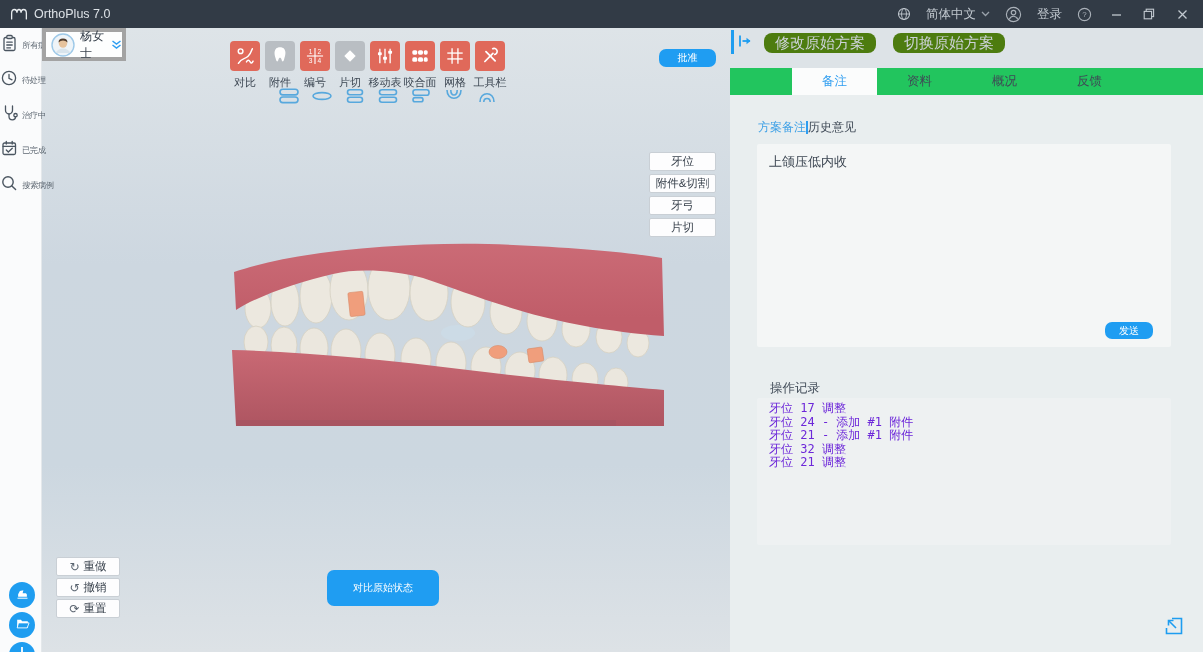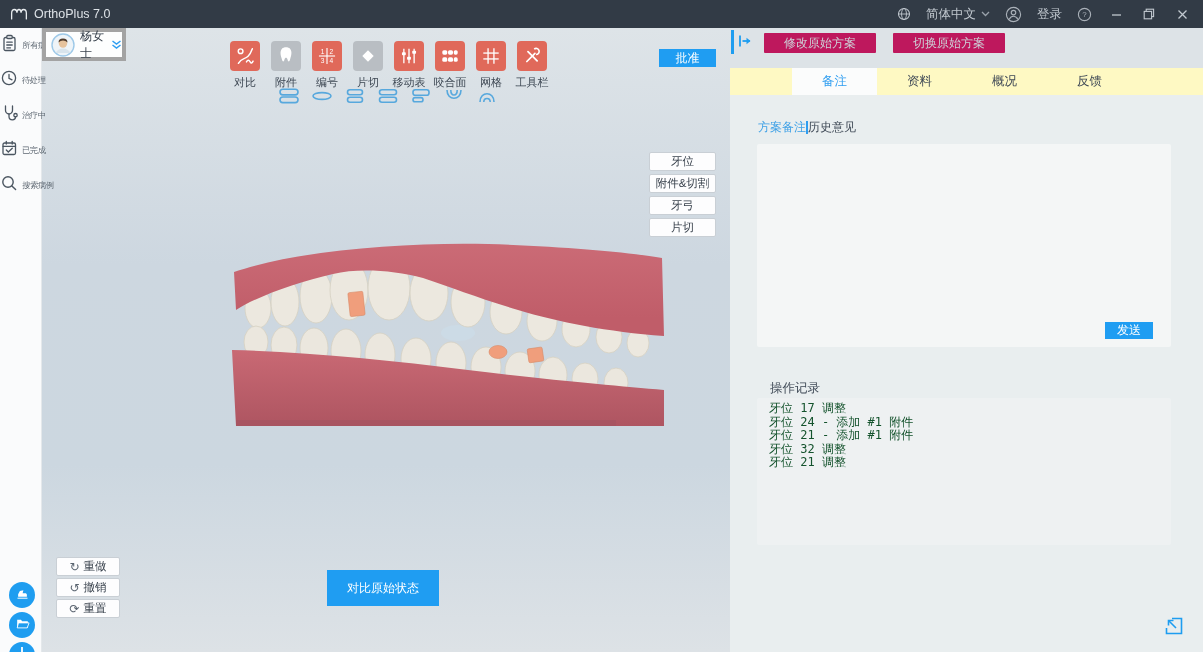--- a/index.html
+++ b/index.html
@@ -19,60 +19,60 @@
   .side-label { font-size:9px; color:#5f6973; letter-spacing:-0.5px; white-space:nowrap; transform:scale(.92); }
   #fabs { position:absolute; left:9px; top:554px; display:flex; flex-direction:column; gap:4px; }
   .fab { width:26px; height:26px; border-radius:50%; background:#1e9df0; display:flex; align-items:center; justify-content:center; color:#fff; cursor:pointer; }
 
   
   #canvas { left:42px; top:28px; width:688px; height:624px;
     background:linear-gradient(180deg,#dee4e8 0%,#cdd7e0 38%,#ccd7e0 70%,#dde2e6 100%); }
   #patient-chip { left:42px; top:28px; width:84px; height:33px; background:#fdfefe; border:4px solid #a3a3a3; display:flex; align-items:center; gap:5px; padding-left:5px; z-index:45; cursor:pointer; }
   #patient-chip .pname { font-size:12px; color:#3a434e; }
 
-  #main-toolbar { position:absolute; left:186px; top:13px; display:flex; gap:7px; }
+  #main-toolbar { position:absolute; left:186px; top:13px; display:flex; gap:1px; }
   .tool { width:34px; display:flex; flex-direction:column; align-items:center; gap:4px; cursor:pointer; }
   .tool-sq { width:30px; height:30px; border-radius:4px; display:flex; align-items:center; justify-content:center; }
   .tool-sq.on { background:#e0695a; }
   .tool-sq.off { background:#b9bec3; }
   .tool-label { font-size:11px; color:#3c4652; white-space:nowrap; }
 
   #view-row { position:absolute; left:235px; top:60px; display:flex; gap:9px; align-items:center; }
   .view-ic { width:24px; height:16px; cursor:pointer; display:flex; align-items:center; justify-content:center; }
 
-  .blue-btn { background:#1f9df2; color:#fff; border:none; border-radius:0; font-size:12px; display:flex; align-items:center; justify-content:center; cursor:pointer; font-family:inherit; }
+  .blue-btn { background:#1f9df2; color:#fff; border:none; border-radius:7px; font-size:10px; display:flex; align-items:center; justify-content:center; cursor:pointer; font-family:inherit; }
   #approve-btn { position:absolute; left:617px; top:21px; width:57px; height:18px; }
   #compare-btn { position:absolute; left:285px; top:542px; width:112px; height:36px; }
 
   #overlay-col { position:absolute; left:607px; top:124px; display:flex; flex-direction:column; gap:3px; }
   .white-btn { width:67px; height:19px; background:#fdfdfe; border:1px solid #c9cfd5; border-radius:2px; font-size:11.5px; color:#39424d; display:flex; align-items:center; justify-content:center; gap:4px; cursor:pointer; font-family:inherit; }
 
   #history-col { position:absolute; left:14px; top:529px; display:flex; flex-direction:column; gap:2px; }
   .hist-btn { width:64px; height:19px; }
   .hist-ic { color:#5a6470; font-size:12px; line-height:1; }
 
   
   #panel { left:730px; top:28px; width:473px; height:624px; background:#dde3e7; }
   #panel-sep { position:absolute; left:1px; top:2px; width:3px; height:24px; background:#1e9df0; }
   #panel-arrow { position:absolute; left:7px; top:5px; }
-  .dark-btn { position:absolute; top:5px; width:112px; height:20px; background:#be185d; color:#cdd3d9; font-size:12px; border:none; border-radius:1px; display:flex; align-items:center; justify-content:center; cursor:pointer; font-family:inherit; }
-  #tabrow { position:absolute; left:0; top:40px; width:473px; height:27px; background:#fef9c3; display:flex; padding-left:62px; }
+  .dark-btn { position:absolute; top:5px; width:112px; height:20px; background:#4d7c0f; color:#cdd3d9; font-size:15px; border:none; border-radius:8px; display:flex; align-items:center; justify-content:center; cursor:pointer; font-family:inherit; }
+  #tabrow { position:absolute; left:0; top:40px; width:473px; height:27px; background:#22c55e; display:flex; padding-left:62px; }
   .tab { width:85px; height:27px; display:flex; align-items:center; justify-content:center; font-size:12.5px; color:#3f4956; cursor:pointer; }
   .tab.active { background:#fbfcfc; color:#2e9df0; }
   #panel-content { position:absolute; left:0; top:67px; width:473px; height:557px; background:#e9eeef; }
   #note-tabs { position:absolute; left:28px; top:24px; display:flex; align-items:center; font-size:12px; }
   .ntab { cursor:pointer; color:#3f4956; }
   .ntab.active { color:#3da0e6; }
   .ntab-sep { width:2px; height:13px; background:#2e9df0; }
   #note-card { position:absolute; left:27px; top:49px; width:414px; height:203px; background:#f4f6f6; border-radius:2px; }
   #note-text { padding:9px 12px; font-size:13px; color:#3c4652; }
   #send-btn { position:absolute; right:18px; bottom:8px; width:48px; height:17px; }
   #log-title { position:absolute; left:40px; top:285px; font-size:12.5px; color:#3f4956; }
   #log-card { position:absolute; left:27px; top:303px; width:414px; height:147px; background:#eef1f2; border-radius:2px; padding:4px 12px; }
-  .log-line { font-family:"DejaVu Sans Mono",monospace; font-size:12px; line-height:13.5px; color:#14532d; white-space:pre; }
+  .log-line { font-family:"DejaVu Sans Mono",monospace; font-size:12px; line-height:13.5px; color:#6d28d9; white-space:pre; }
   #expand-icon { position:absolute; left:434px; top:521px; width:20px; height:20px; cursor:pointer; }
 </style>
 </head>
 <body>
 
 <div id="titlebar" class="abs">
   <div id="tb-left">
     <span class="tb-ic">
       <svg width="18" height="14" viewBox="0 0 22 16">
           <path d="M2 14 V7 Q2 2.5 5.5 2.5 Q8.5 2.5 8.5 6.5 Q8.5 2.5 11 2.5 Q13.5 2.5 13.5 6.5 Q13.5 2.5 16.5 2.5 Q20 2.5 20 7 V14" fill="none" stroke="#e8ecef" stroke-width="1.6" stroke-linecap="round"></path>
@@ -463,20 +463,21 @@
     </div>
 
   <div id="panel-content">
     <div id="note-tabs">
         <span class="ntab active">方案备注</span>
         <span class="ntab-sep"></span>
         <span class="ntab">历史意见</span>
       </div>
 
     <div id="note-card">
+      <div id="note-text">上颌压低内收</div>
       <button id="send-btn" class="blue-btn">发送</button>
     </div>
 
     <div id="log-title">操作记录</div>
     <div id="log-card">
         <div class="log-line">牙位 17 调整</div>
         <div class="log-line">牙位 24 - 添加 #1 附件</div>
         <div class="log-line">牙位 21 - 添加 #1 附件</div>
         <div class="log-line">牙位 32 调整</div>
         <div class="log-line">牙位 21 调整</div>

